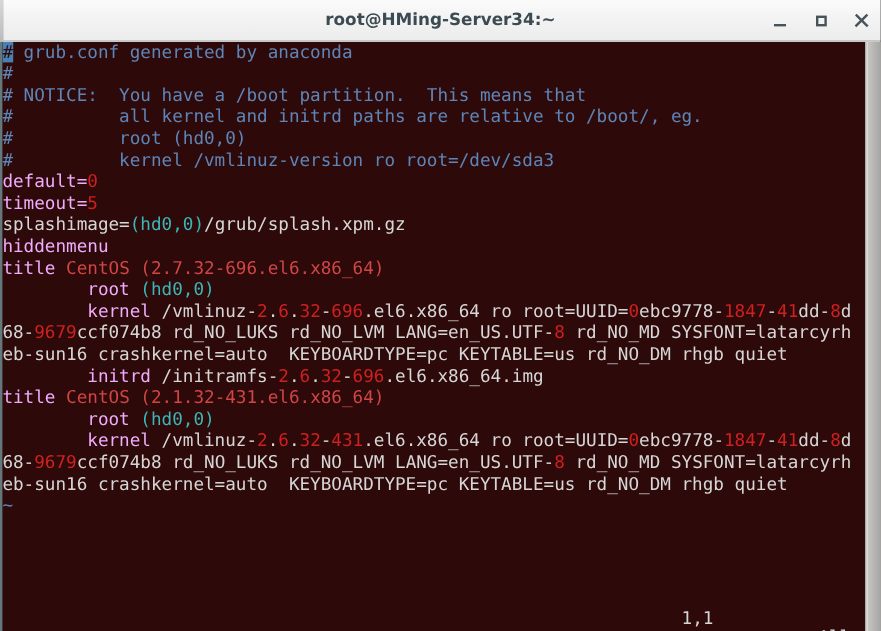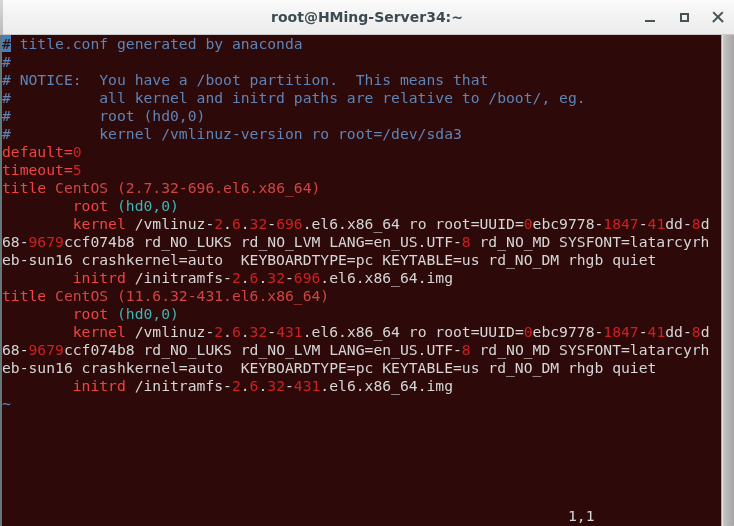--- a/index.html
+++ b/index.html
@@ -135,21 +135,21 @@
     position: absolute;
     left: 0;
     bottom: 1px;
     width: 647px;
     height: 18px;
   }
 
   
   .c-comment  { color: #5f84b7; }   
   .c-white    { color: #d6d6d6; }   
-  .c-key      { color: #ef4444; margin-top: 48px; }   
+  .c-key      { color: #f0abfc; margin-top: 48px; }   
   .c-num      { color: #cf2020; }   
   .c-title    { color: #d04545; }   
   .c-cyan     { color: #3cb6b6; }   
   .c-tilde    { color: #5f84b7; }   
   .cursor {
     background: #4a7fb5;
     color: #2d0a09;
   }
   .sb-pos  { position: absolute; left: 566px; top: 0; }
   .sb-rel  { position: absolute; left: 680px; top: 0; margin-top: 16px; }
@@ -173,40 +173,41 @@
           <div class="glyph-close"></div>
         </div>
     </div>
   </div>
 
   <div class="term">
     <div class="term-left-rail"></div>
 
     <div class="screen">
       <div id="lines">
-          <div class="row"><span class="cursor">#</span><span class="c-comment"> title.conf generated by anaconda</span></div>
+          <div class="row"><span class="cursor">#</span><span class="c-comment"> grub.conf generated by anaconda</span></div>
           <div class="row"><span class="c-comment">#</span></div>
           <div class="row"><span class="c-comment"># NOTICE:  You have a /boot partition.  This means that</span></div>
           <div class="row"><span class="c-comment">#          all kernel and initrd paths are relative to /boot/, eg.</span></div>
           <div class="row"><span class="c-comment">#          root (hd0,0)</span></div>
           <div class="row"><span class="c-comment">#          kernel /vmlinuz-version ro root=/dev/sda3</span></div>
           <div class="row"><span class="c-key">default=</span><span class="c-num">0</span></div>
           <div class="row"><span class="c-key">timeout=</span><span class="c-num">5</span></div>
+          <div class="row"><span class="c-white">splashimage=</span><span class="c-cyan">(hd0,0)</span><span class="c-white">/grub/splash.xpm.gz</span></div>
+          <div class="row"><span class="c-key">hiddenmenu</span></div>
           <div class="row"><span class="c-key">title </span><span class="c-title">CentOS (2.7.32-696.el6.x86_64)</span></div>
           <div class="row"><span class="c-key">        root </span><span class="c-cyan">(hd0,0)</span></div>
           <div class="row"><span class="c-key">        kernel </span><span class="c-white">/vmlinuz-</span><span class="c-num">2</span><span class="c-white">.</span><span class="c-num">6</span><span class="c-white">.</span><span class="c-num">32</span><span class="c-white">-</span><span class="c-num">696</span><span class="c-white">.el6.x86_64 ro root=UUID=</span><span class="c-num">0</span><span class="c-white">ebc9778-</span><span class="c-num">1847</span><span class="c-white">-</span><span class="c-num">41</span><span class="c-white">dd-</span><span class="c-num">8</span><span class="c-white">d</span></div>
           <div class="row"><span class="c-white">68-</span><span class="c-num">9679</span><span class="c-white">ccf074b8 rd_NO_LUKS rd_NO_LVM LANG=en_US.UTF-</span><span class="c-num">8</span><span class="c-white"> rd_NO_MD SYSFONT=latarcyrh</span></div>
           <div class="row"><span class="c-white">eb-sun16 crashkernel=auto  KEYBOARDTYPE=pc KEYTABLE=us rd_NO_DM rhgb quiet</span></div>
           <div class="row"><span class="c-key">        initrd </span><span class="c-white">/initramfs-</span><span class="c-num">2</span><span class="c-white">.</span><span class="c-num">6</span><span class="c-white">.</span><span class="c-num">32</span><span class="c-white">-</span><span class="c-num">696</span><span class="c-white">.el6.x86_64.img</span></div>
-          <div class="row"><span class="c-key">title </span><span class="c-title">CentOS (11.6.32-431.el6.x86_64)</span></div>
+          <div class="row"><span class="c-key">title </span><span class="c-title">CentOS (2.1.32-431.el6.x86_64)</span></div>
           <div class="row"><span class="c-key">        root </span><span class="c-cyan">(hd0,0)</span></div>
           <div class="row"><span class="c-key">        kernel </span><span class="c-white">/vmlinuz-</span><span class="c-num">2</span><span class="c-white">.</span><span class="c-num">6</span><span class="c-white">.</span><span class="c-num">32</span><span class="c-white">-</span><span class="c-num">431</span><span class="c-white">.el6.x86_64 ro root=UUID=</span><span class="c-num">0</span><span class="c-white">ebc9778-</span><span class="c-num">1847</span><span class="c-white">-</span><span class="c-num">41</span><span class="c-white">dd-</span><span class="c-num">8</span><span class="c-white">d</span></div>
           <div class="row"><span class="c-white">68-</span><span class="c-num">9679</span><span class="c-white">ccf074b8 rd_NO_LUKS rd_NO_LVM LANG=en_US.UTF-</span><span class="c-num">8</span><span class="c-white"> rd_NO_MD SYSFONT=latarcyrh</span></div>
           <div class="row"><span class="c-white">eb-sun16 crashkernel=auto  KEYBOARDTYPE=pc KEYTABLE=us rd_NO_DM rhgb quiet</span></div>
-          <div class="row"><span class="c-key">        initrd </span><span class="c-white">/initramfs-</span><span class="c-num">2</span><span class="c-white">.</span><span class="c-num">6</span><span class="c-white">.</span><span class="c-num">32</span><span class="c-white">-</span><span class="c-num">431</span><span class="c-white">.el6.x86_64.img</span></div>
           <div class="row"><span class="c-tilde">~</span></div>
         </div>
 
       <div class="row statusbar">
         <span class="c-white">"/boot/grub/grub.conf" 21L, 1093C</span>
         <span class="c-white sb-pos">1,1</span>
         <span class="c-white sb-rel">All</span>
       </div>
     </div>
 

